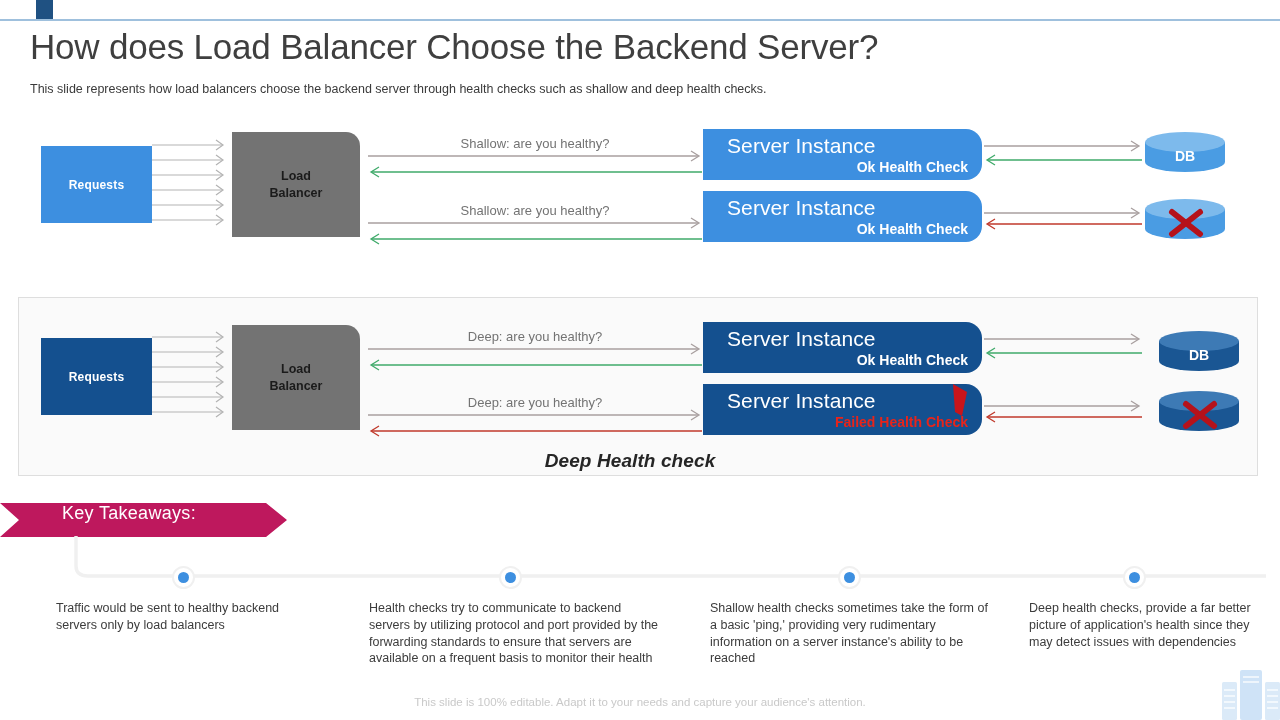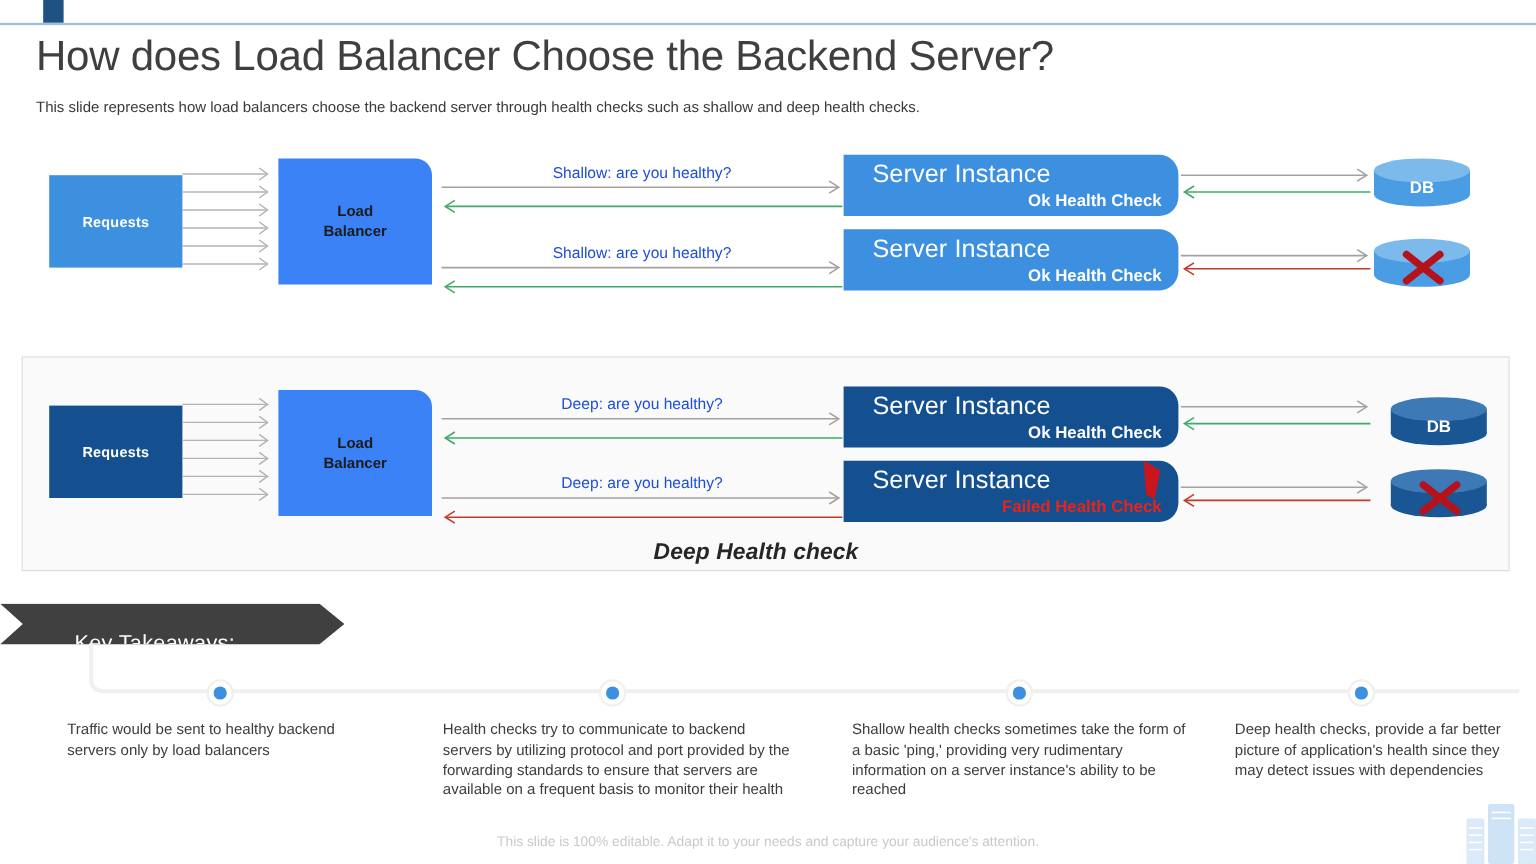--- a/index.html
+++ b/index.html
@@ -24,53 +24,53 @@
     font-size:12.5px;line-height:17px;color:#3a3a3a;white-space:nowrap;
   }
 
   
   .req-box{
     position:absolute;display:flex;align-items:center;justify-content:center;
     color:#ffffff;font-size:12px;font-weight:bold;letter-spacing:.2px;
   }
   .lb-box{
     position:absolute;display:flex;flex-direction:column;align-items:center;justify-content:center;
-    background:#3b82f6;color:#1b1b1b;font-size:12.5px;font-weight:bold;line-height:17px;
+    background:#737373;color:#1b1b1b;font-size:12.5px;font-weight:bold;line-height:17px;
     border-radius:0 14px 0 0;
   }
   .fanlines{position:absolute;}
   .srv-box{
     position:absolute;border-radius:0 16px 16px 0;color:#ffffff;
   }
   .srv-title{
     position:absolute;left:24px;top:4px;font-size:21px;line-height:26px;font-weight:400;
     letter-spacing:.1px;color:#ffffff;
   }
   .srv-sub{
     position:absolute;right:14px;bottom:5px;font-size:14px;font-weight:bold;line-height:15px;
   }
   .srv-sub.ok{color:#ffffff;}
   .srv-sub.fail{color:#e8241a;}
   .sec-label{
     position:absolute;text-align:center;font-size:19px;font-weight:bold;color:#262626;
     letter-spacing:.1px;
   }
   .msg-label{
-    position:absolute;text-align:center;font-size:13px;color:#1d4ed8;white-space:nowrap;
+    position:absolute;text-align:center;font-size:13px;color:#737373;white-space:nowrap;
   }
   .deep-panel{
     position:absolute;left:18px;top:297px;width:1238px;height:177px;
     background:#fafafa;border:1px solid #dedede;
   }
 
   
   .kt-banner{
-    position:absolute;left:0px;top:503px;width:287px;height:44px;background:#404040;
+    position:absolute;left:0px;top:503px;width:287px;height:44px;background:#be185d;
     clip-path:polygon(0 0, 266px 0, 287px 17px, 266px 34px, 0 34px, 19px 17px);
-    display:flex;align-items:flex-end;
+    display:flex;align-items:flex-start;
   }
   .kt-banner span{
     margin-left:62px;color:#ffffff;font-size:18px;letter-spacing:.3px;font-weight:400;
   }
   .kt-col{position:absolute;font-size:12.5px;line-height:16.8px;color:#3c3c3c;}
   .kt-dot{position:absolute;width:19px;height:19px;border-radius:50%;background:#ffffff;
     border:2px solid #f0f0f0;display:flex;align-items:center;justify-content:center;}
   .kt-dot i{width:11px;height:11px;border-radius:50%;background:#3d8fe0;display:block;}
 
   .footer-note{

